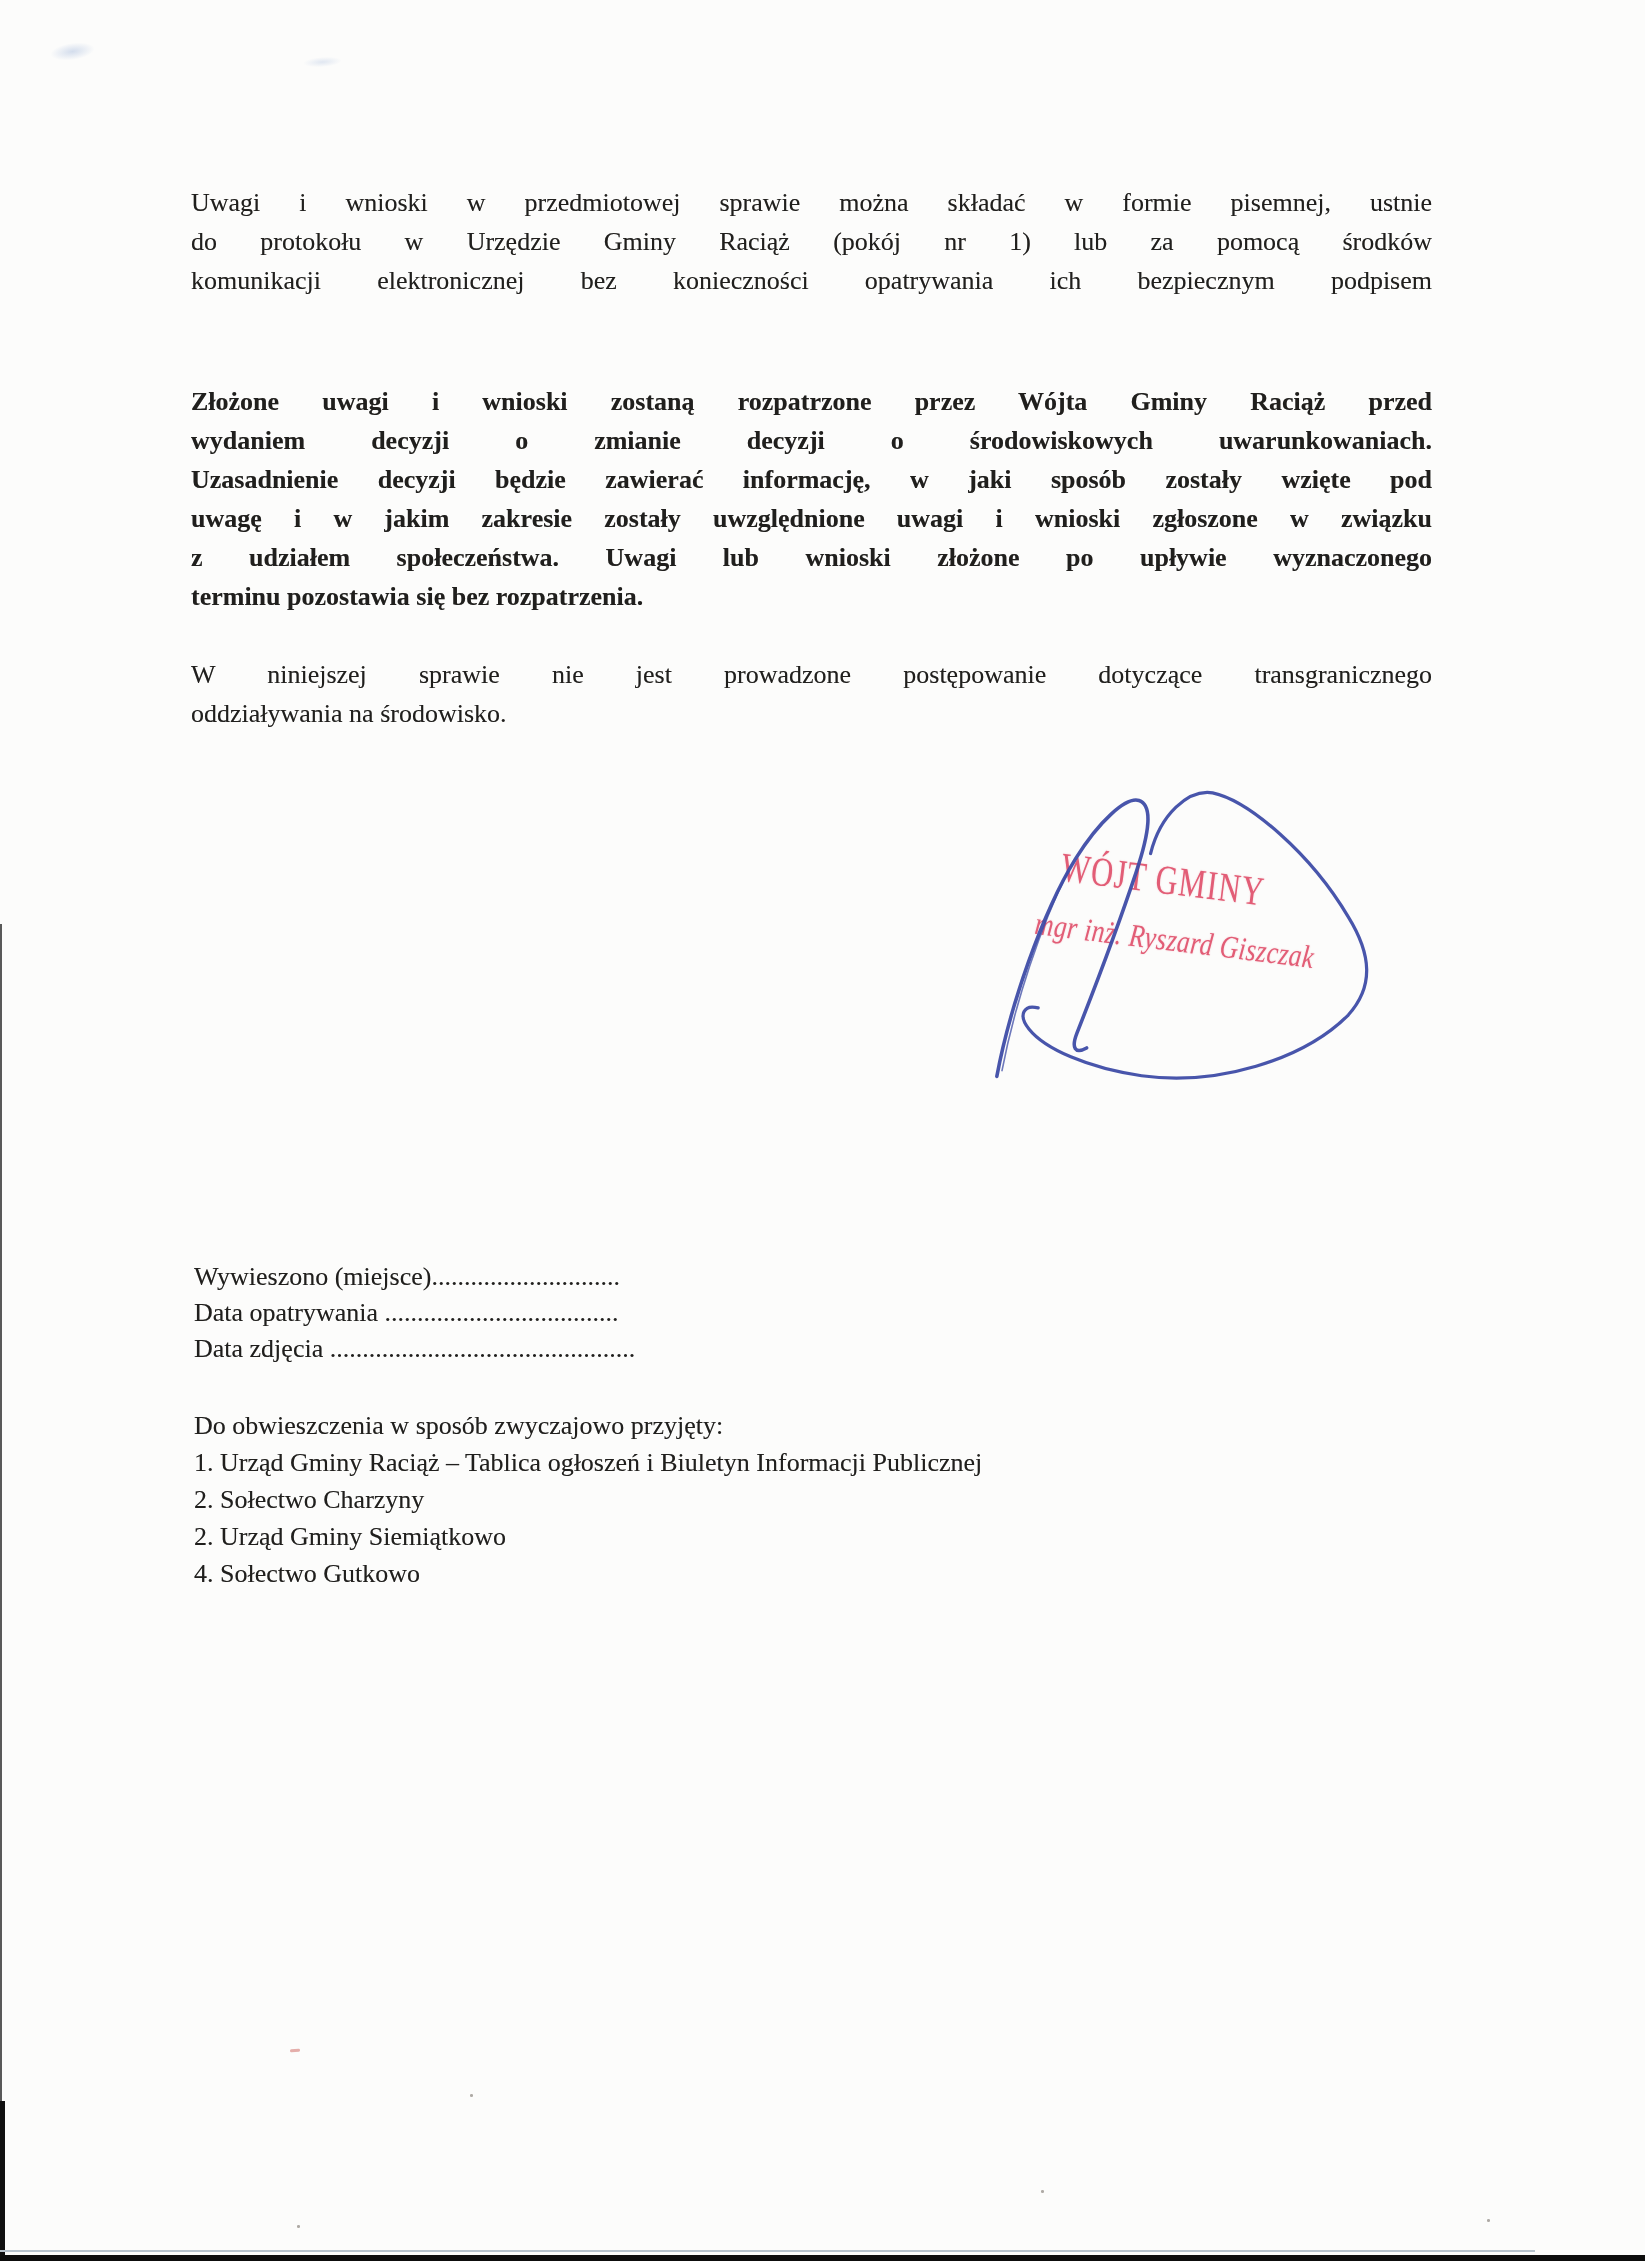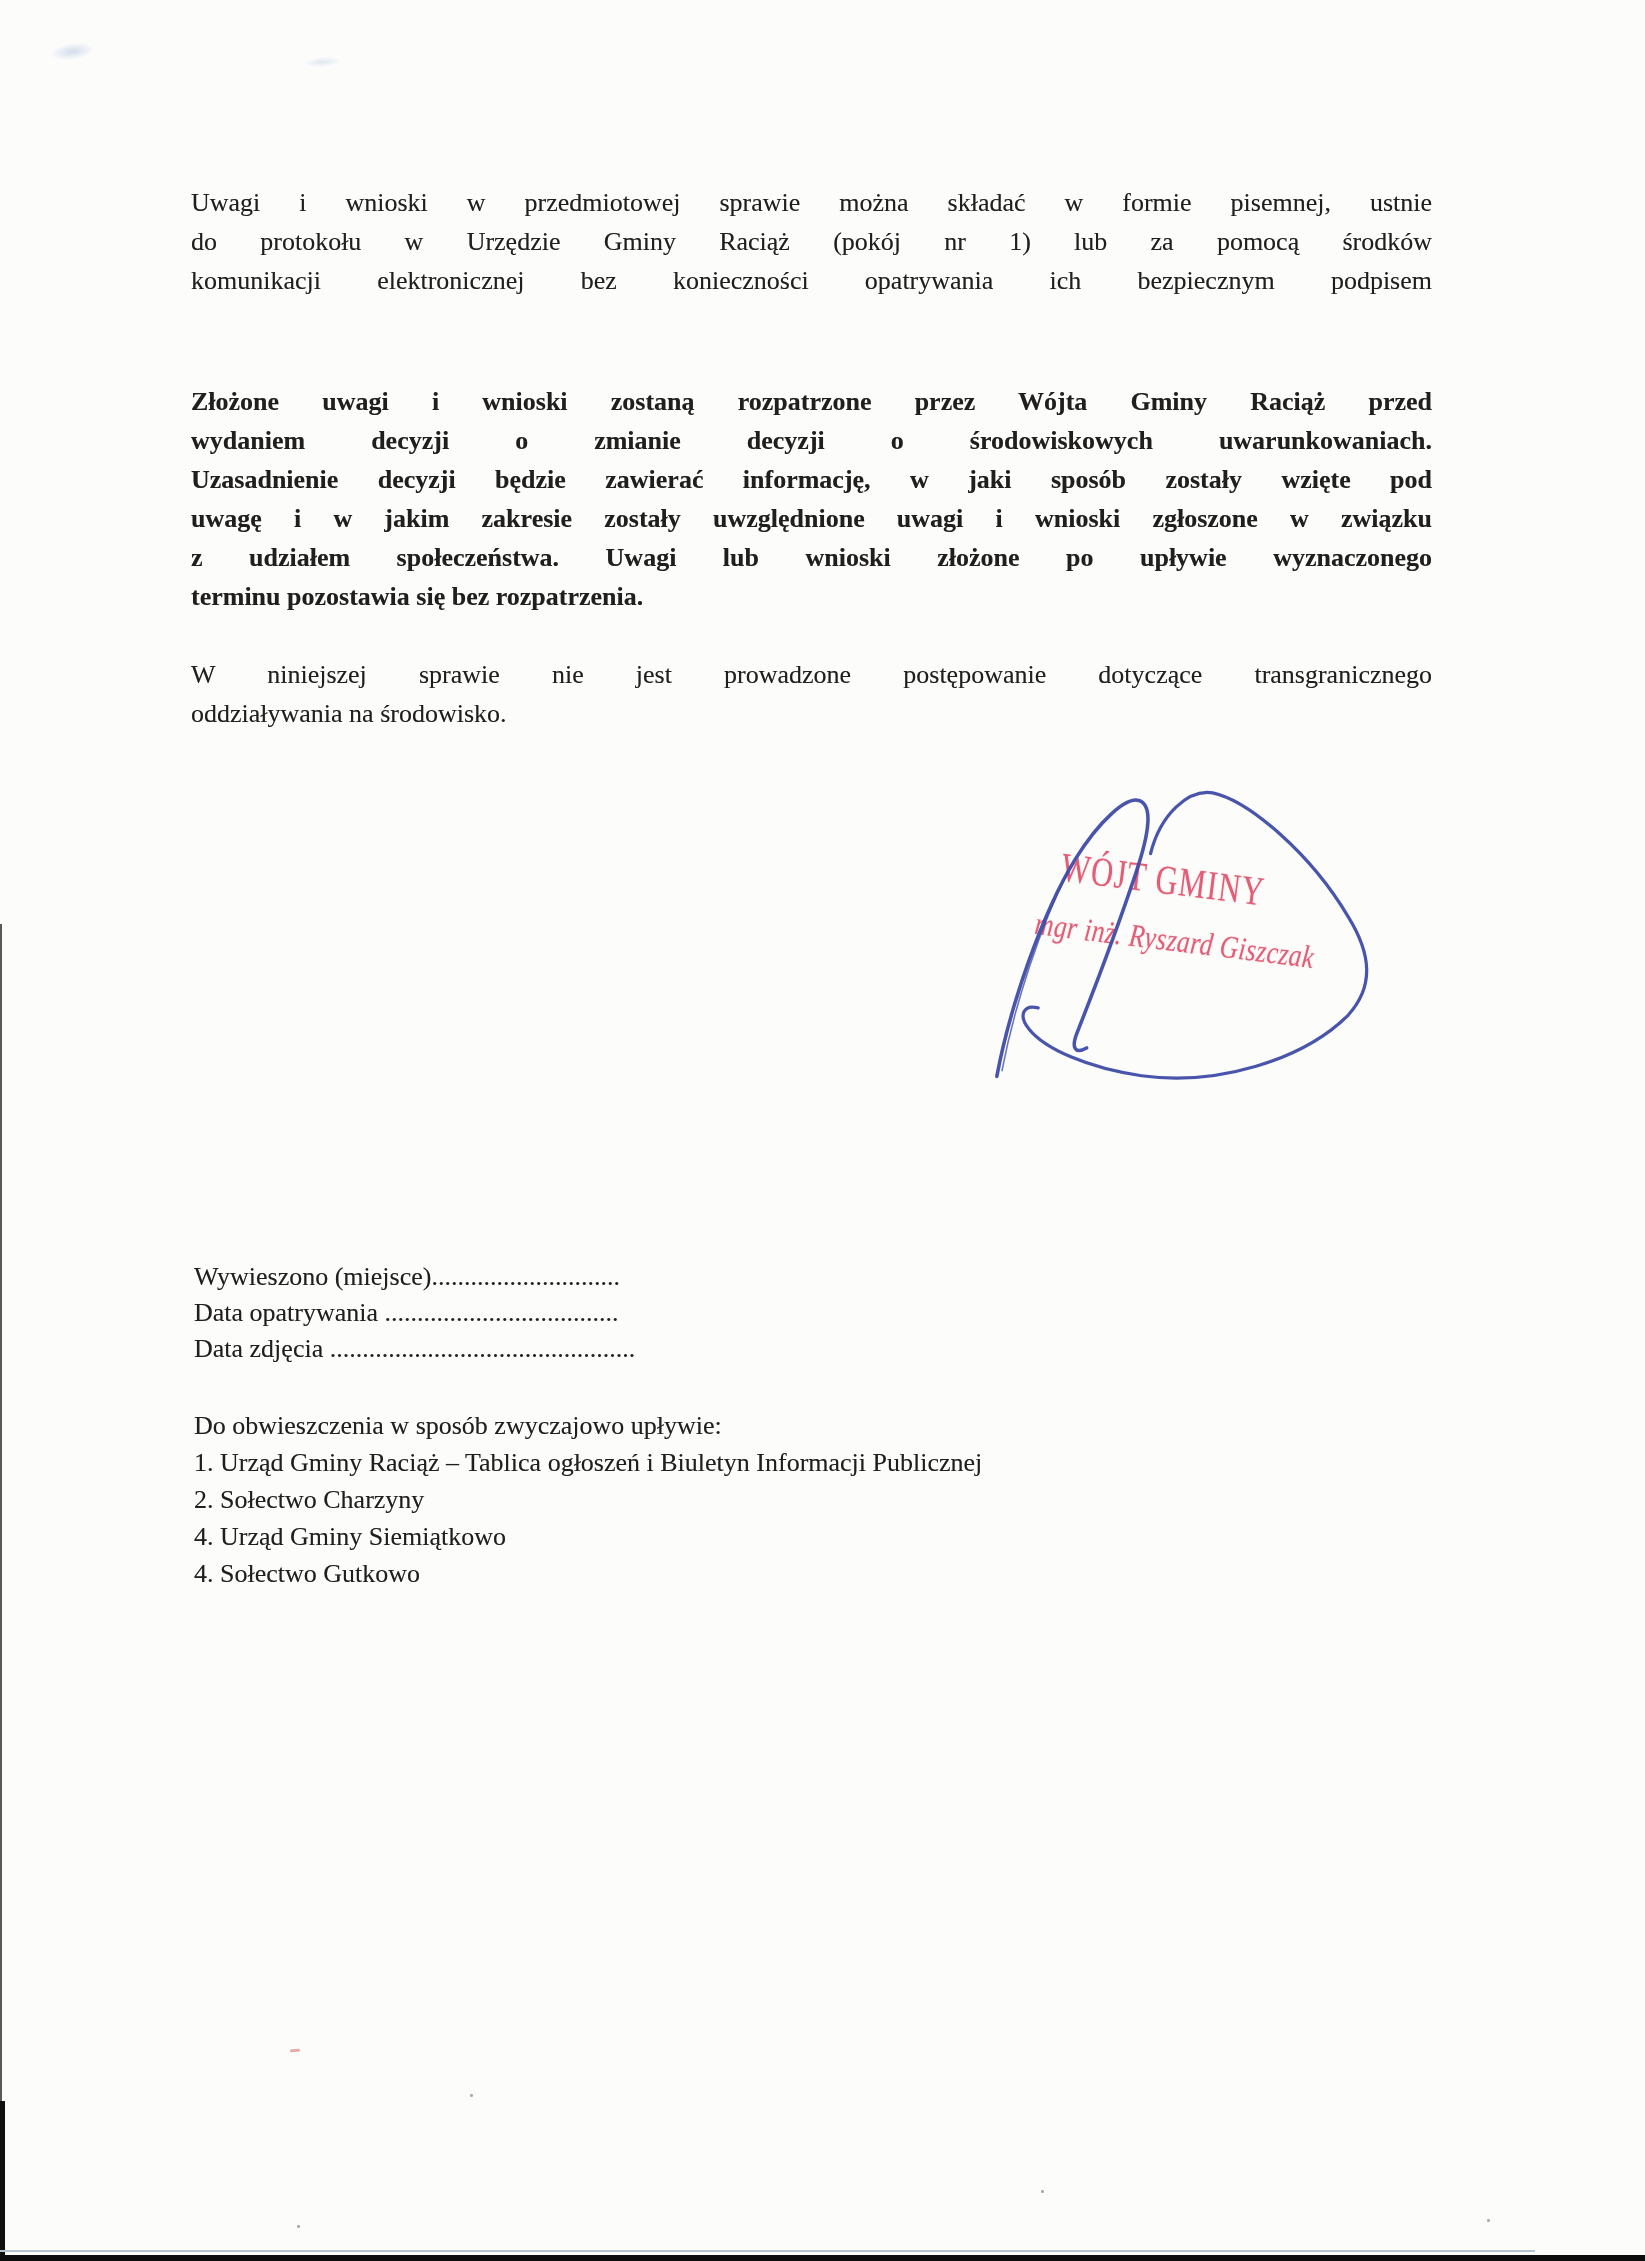--- a/index.html
+++ b/index.html
@@ -103,25 +103,25 @@
     <path class="sig w3" d="M 100,456 C 120,352 160,232 202,148"></path>
   </svg>
 
   <div class="block" id="posting">
       <div class="line">Wywieszono (miejsce).............................</div>
       <div class="line">Data opatrywania ....................................</div>
       <div class="line">Data zdjęcia ...............................................</div>
     </div>
 
   <div class="block" id="dist">
-    <div class="line">Do obwieszczenia w sposób zwyczajowo upływie:</div>
+    <div class="line">Do obwieszczenia w sposób zwyczajowo przyjęty:</div>
     <div>
         <div class="line">1. Urząd Gminy Raciąż – Tablica ogłoszeń i Biuletyn Informacji Publicznej</div>
         <div class="line">2. Sołectwo Charzyny</div>
-        <div class="line">4. Urząd Gminy Siemiątkowo</div>
+        <div class="line">2. Urząd Gminy Siemiątkowo</div>
         <div class="line">4. Sołectwo Gutkowo</div>
       </div>
   </div>
 
   <div class="artifact edge-left-a"></div>
   <div class="artifact edge-left-b"></div>
   <div class="artifact edge-bottom-line"></div>
   <div class="artifact edge-bottom-strip"></div>
   <div class="artifact smudge-a"></div>
   <div class="artifact smudge-b"></div>

